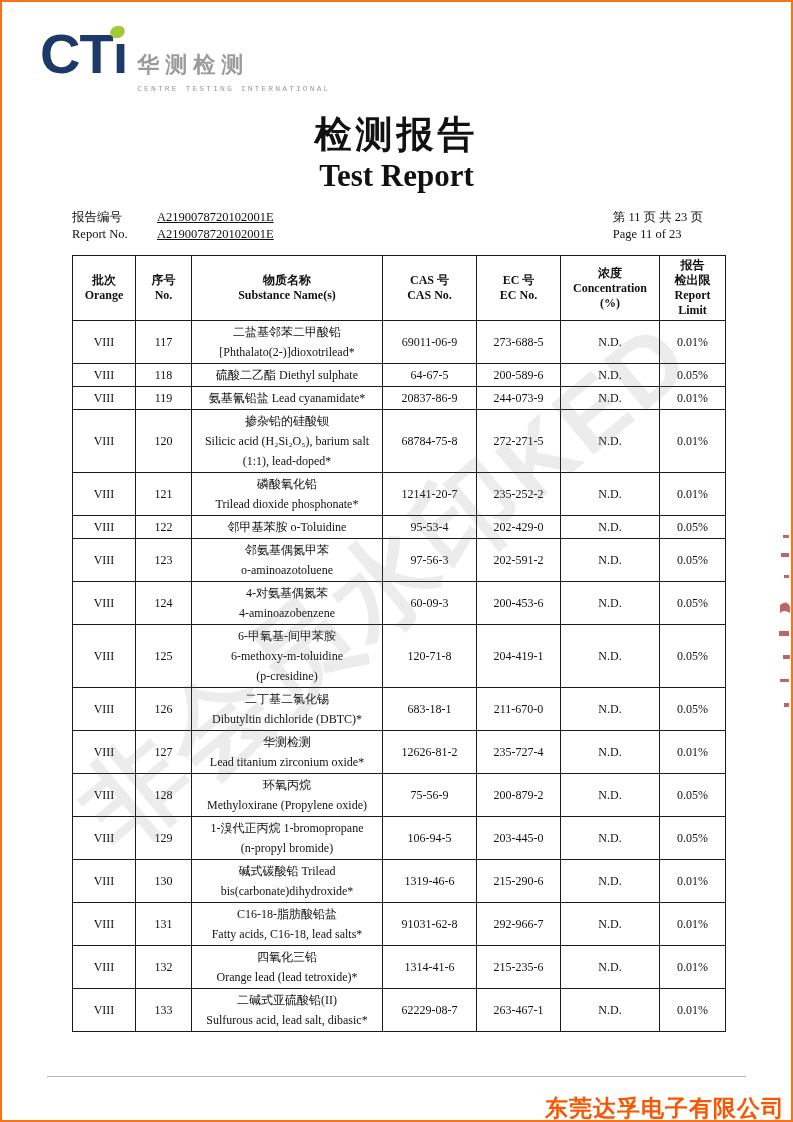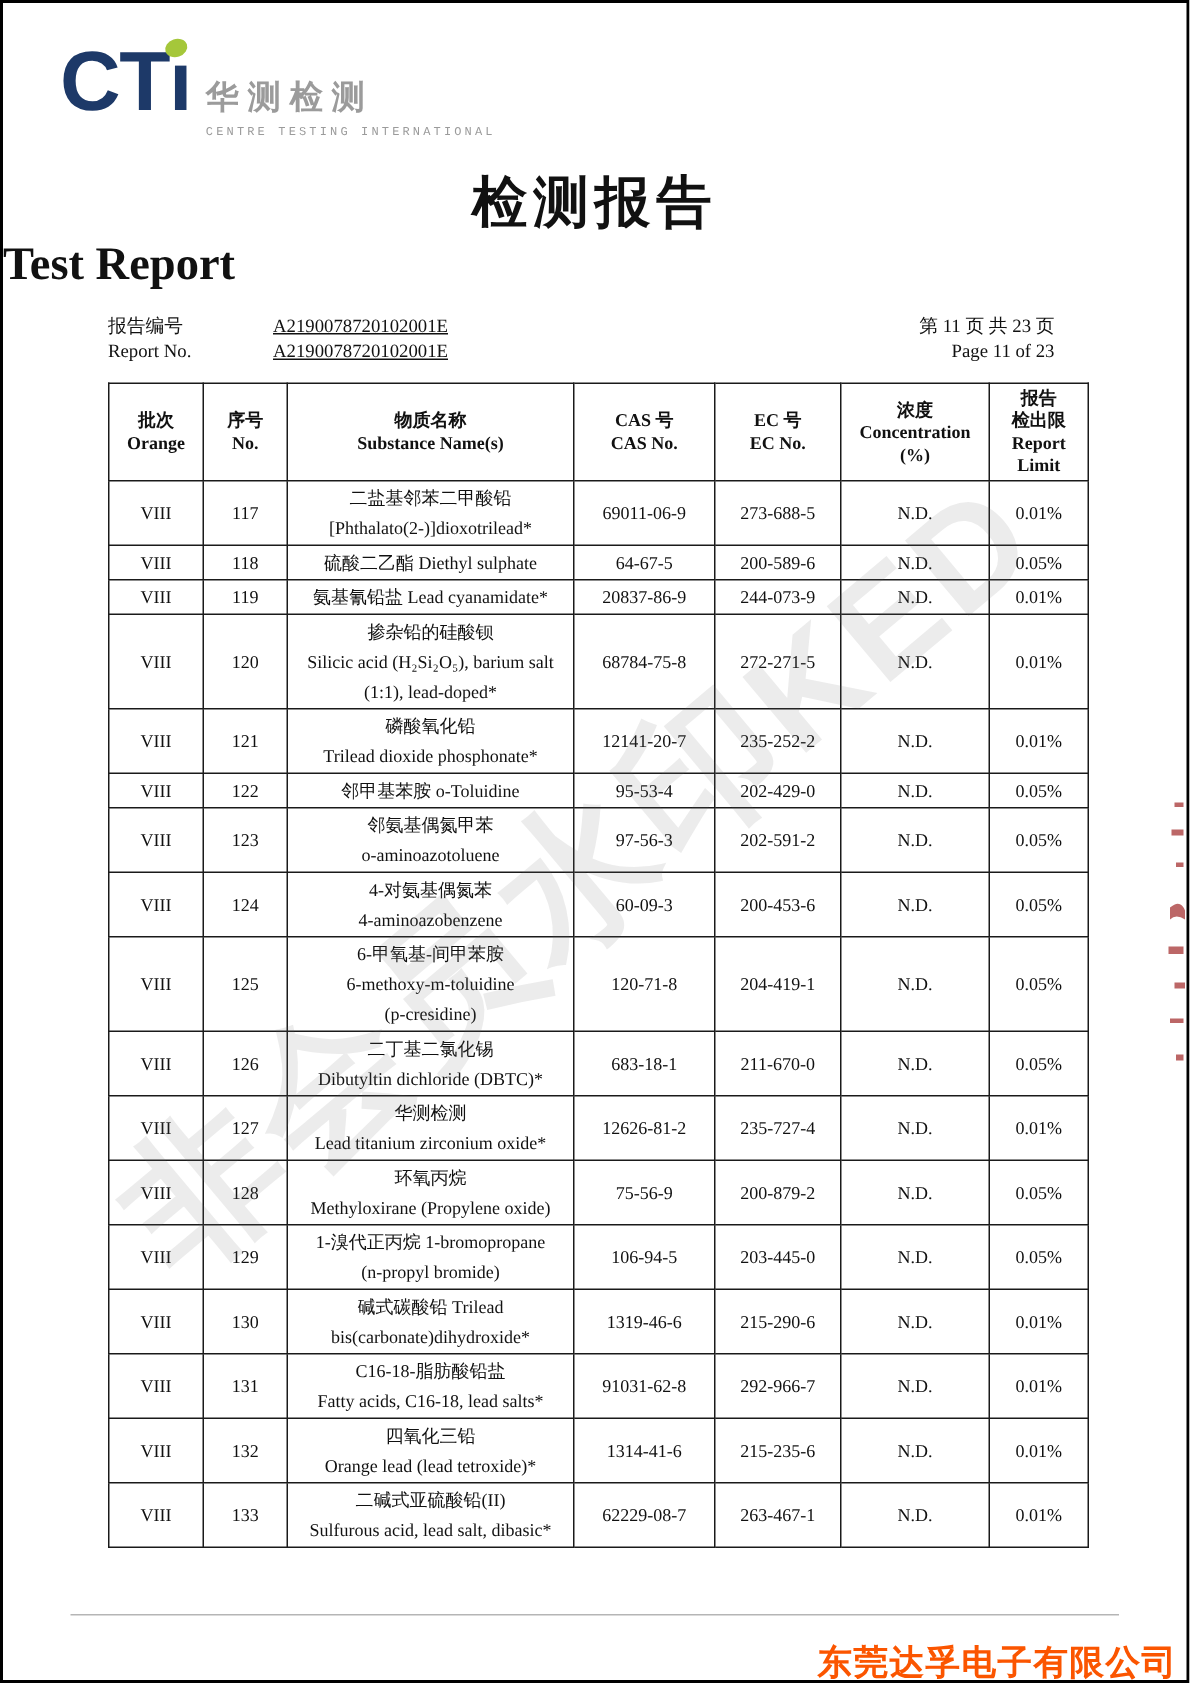--- a/index.html
+++ b/index.html
@@ -1,21 +1,21 @@
 <!DOCTYPE html>
 <html><head>
 <meta charset="utf-8">
 <style>
   html,body { margin:0; padding:0; background:#f2f2f2; }
   .page {
     position:relative;
     width:793px; height:1122px;
     margin:0 auto;
     background:#ffffff;
-    border:2px solid #000000;
+    border:2px solid #f97316;
     box-sizing:border-box;
     overflow:hidden;
     font-family:"Liberation Serif","DejaVu Serif",serif;
     color:#111;
   }
 
   
   .logo { position:absolute; left:38px; top:22px; display:flex; align-items:flex-start; }
   .logo-wordmark {
     position:relative;
@@ -39,33 +39,33 @@
     font-size:8px; color:#9b9b9b; letter-spacing:2.1px; margin-top:3px; white-space:nowrap;
   }
 
   
   .title-cn {
     position:absolute; top:108px; left:0; width:100%;
     text-align:center; font-size:37px; font-weight:bold; letter-spacing:4px;
   }
   .title-en {
     position:absolute; top:156px; left:0; width:100%;
-    text-align:left; font-size:31px; font-weight:bold;
+    text-align:center; font-size:31px; font-weight:bold;
   }
 
   
   .report-meta {
     position:absolute; top:207px; left:70px; width:653px;
     display:flex; justify-content:space-between;
     font-size:12.5px; line-height:17px;
   }
-  .meta-left { display:flex;gap:25px; }
+  .meta-left { display:flex; }
   .meta-labels { width:80px; }
   .meta-values { margin-left:5px;text-decoration:underline; }
-  .meta-right { text-align:right; padding-right:22px; }
+  .meta-right { text-align:left; padding-right:22px; }
 
   
   .report-table {
     position:absolute; top:253px; left:70px; width:653px;
     border-collapse:collapse; table-layout:fixed;
   }
   .report-table th, .report-table td {
     border:1px solid #1a1a1a;
     text-align:center; vertical-align:middle;
     padding:1px 2px;

